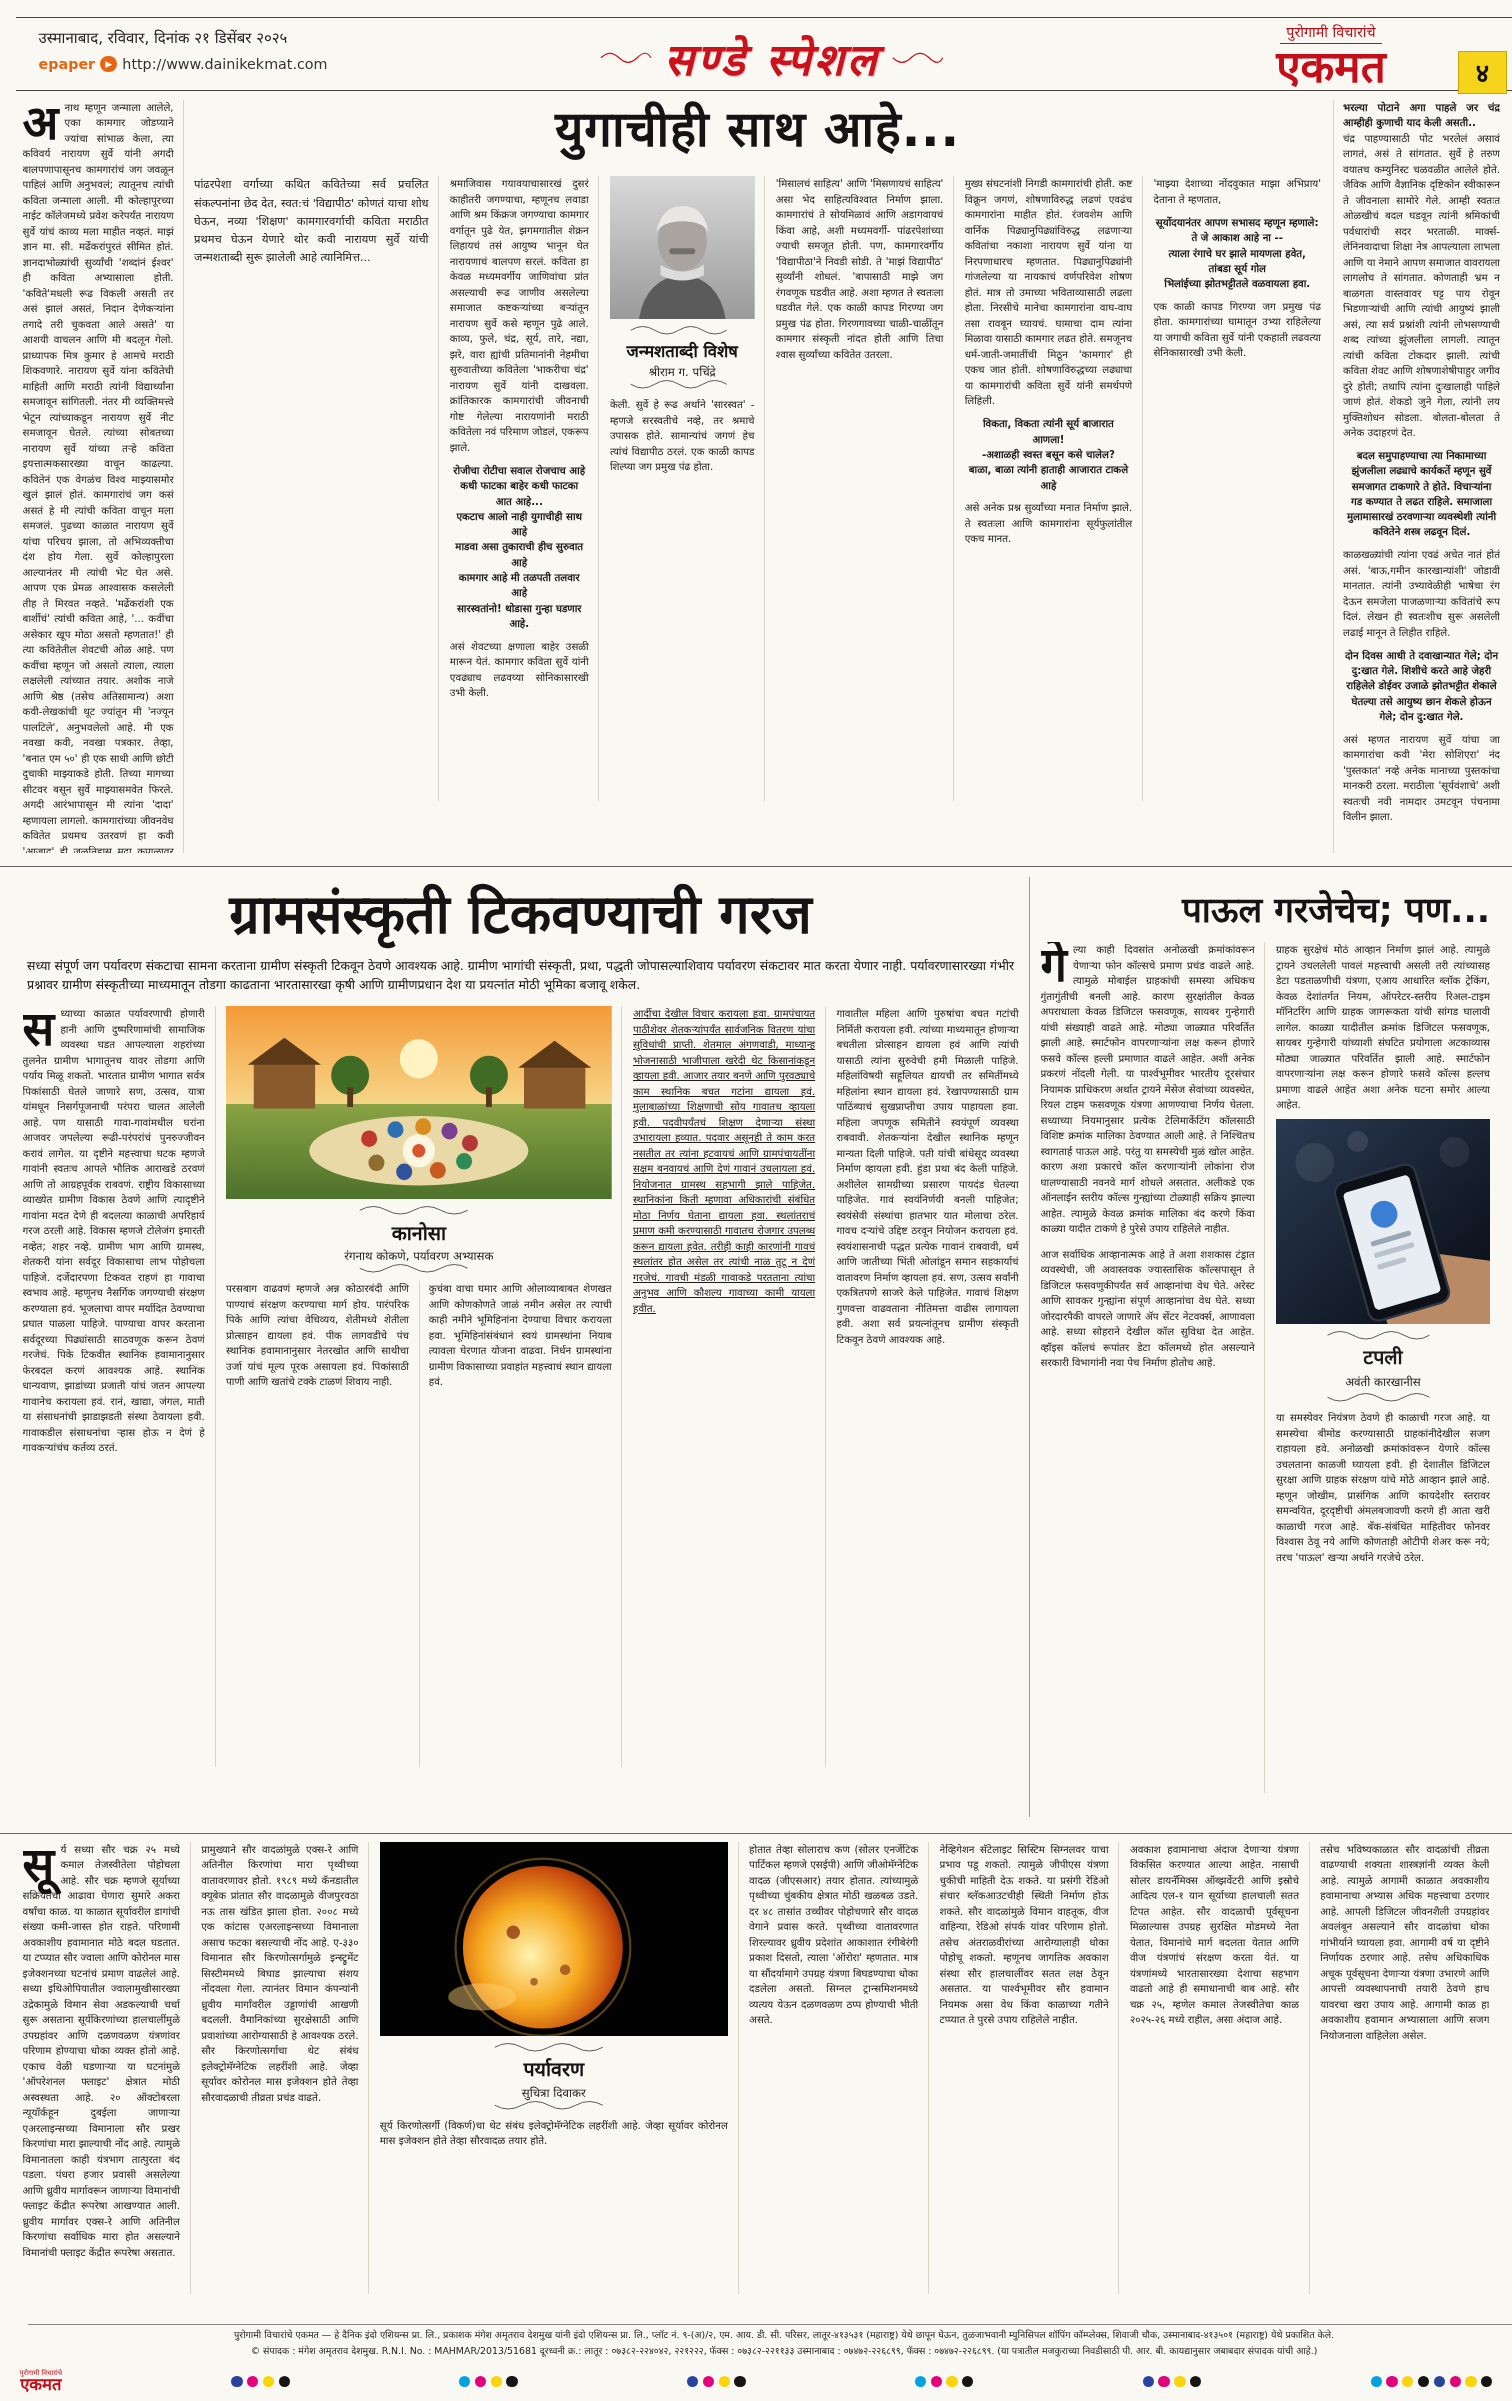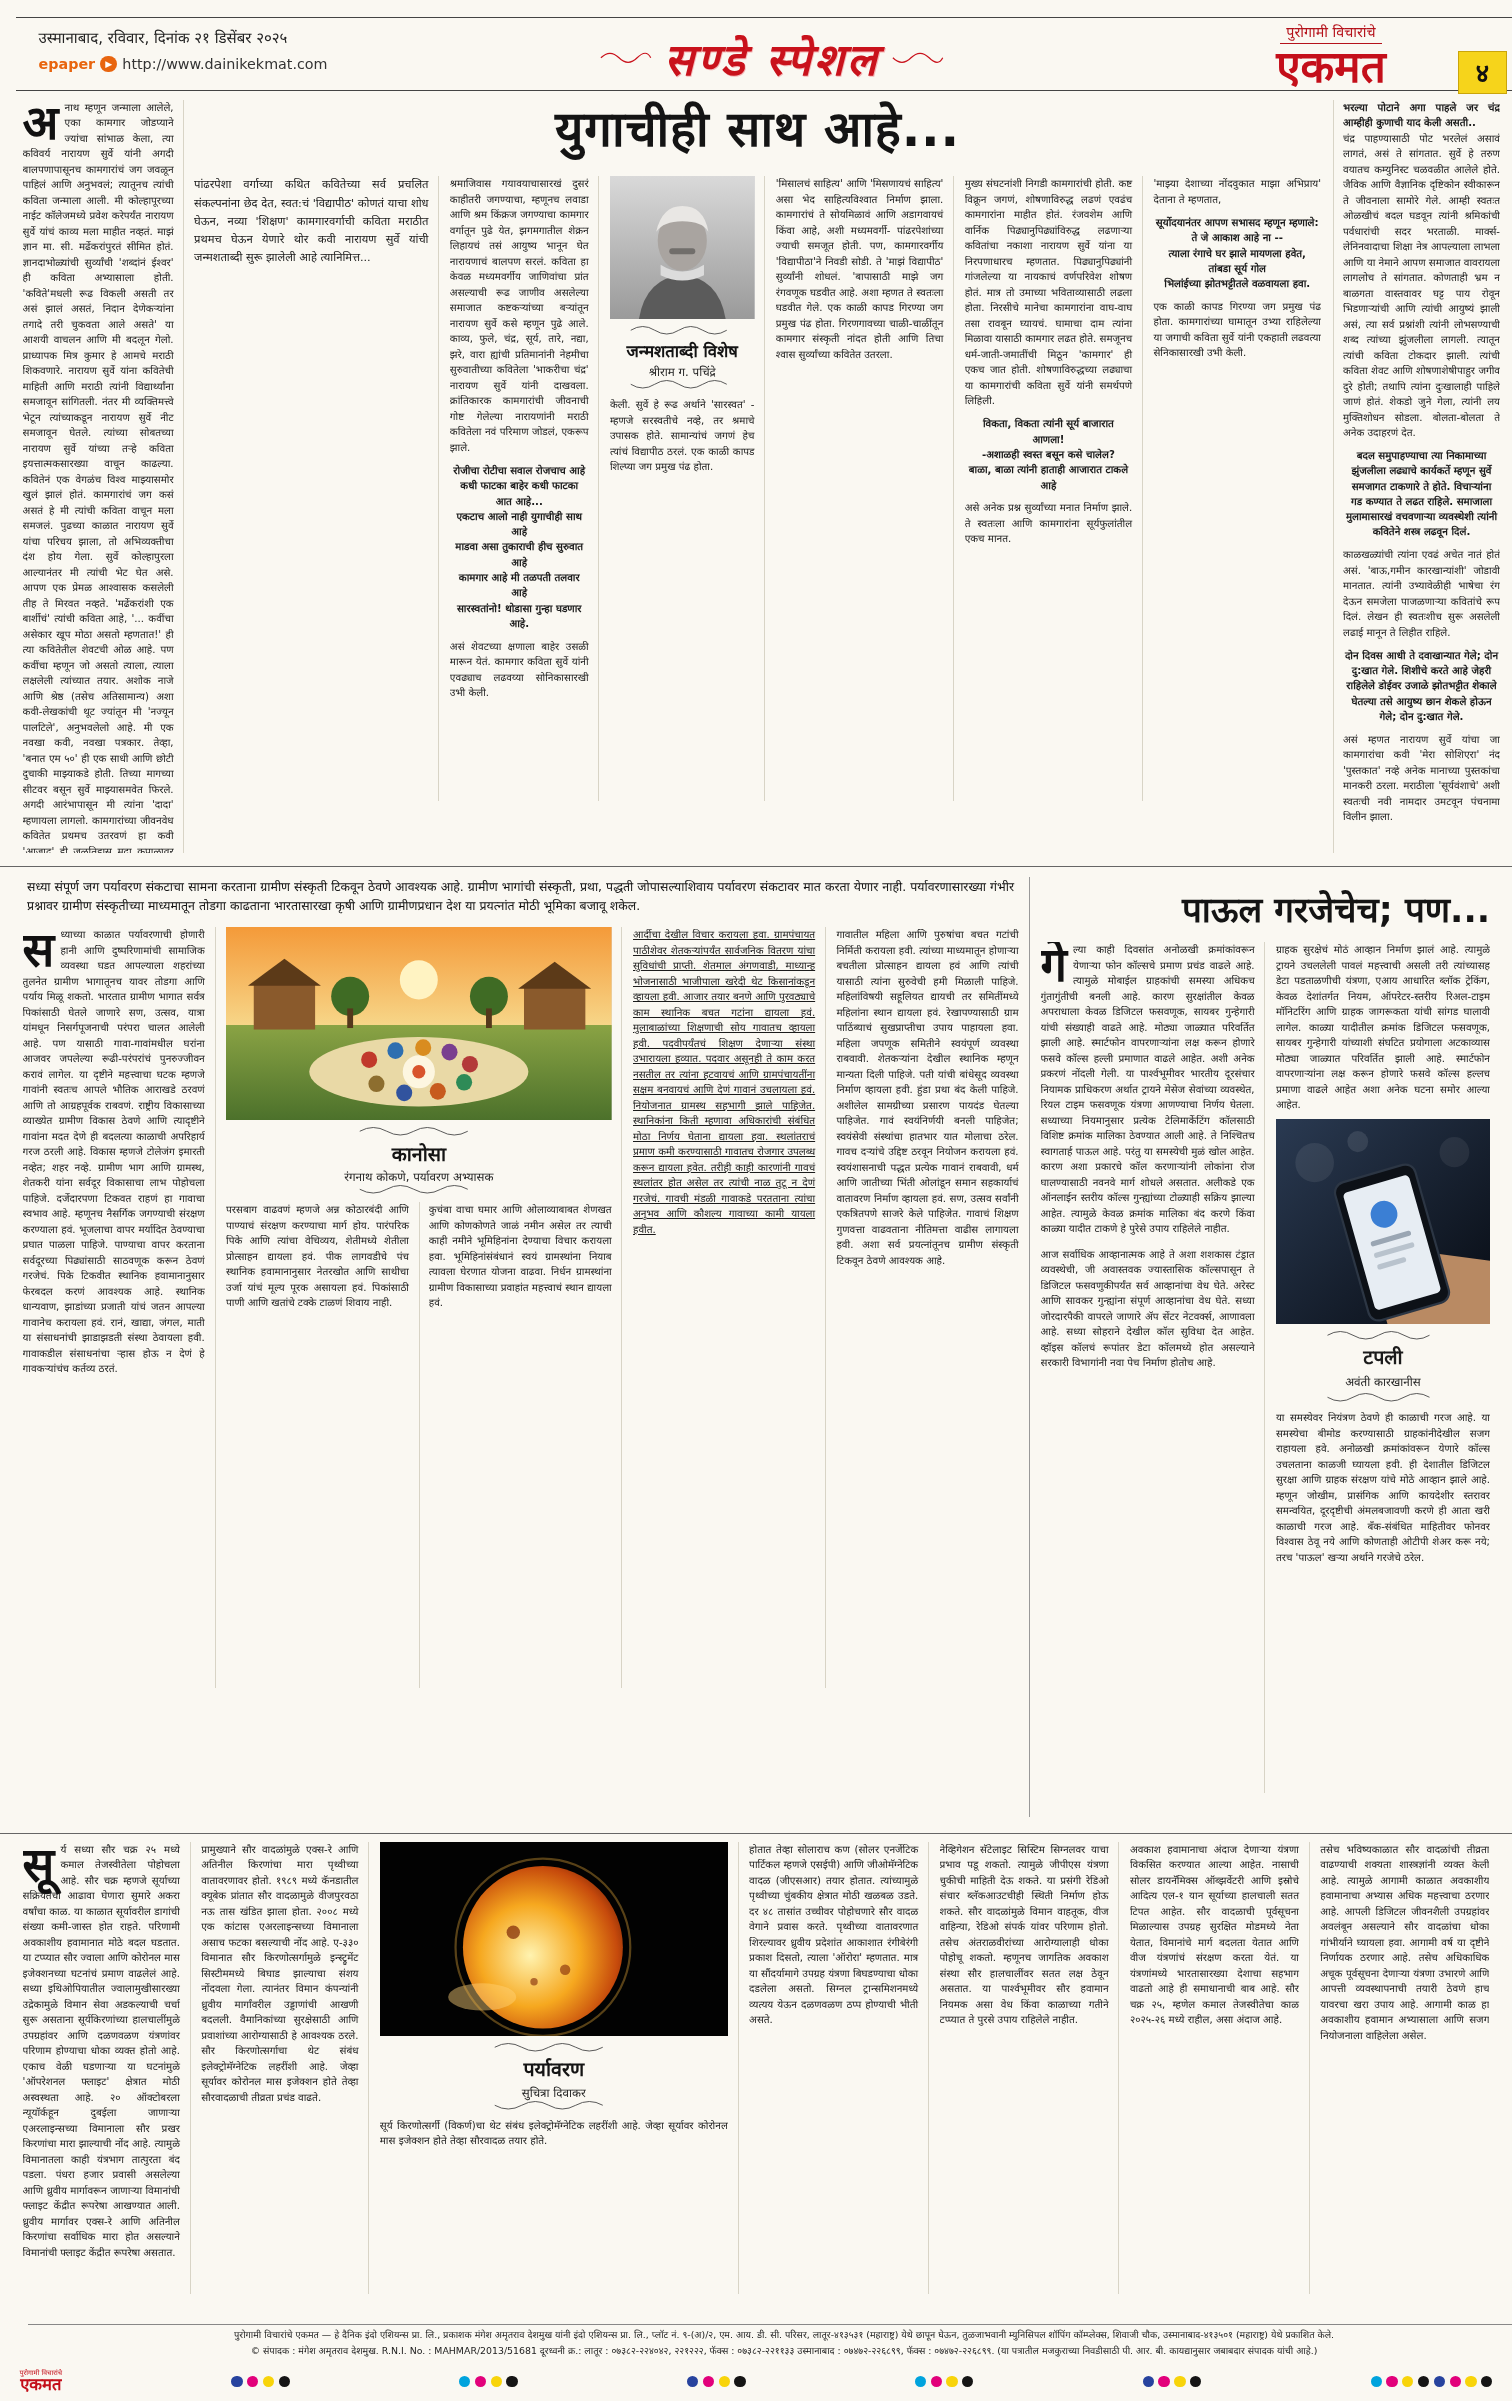--- a/index.html
+++ b/index.html
@@ -187,30 +187,31 @@
 तांबडा सूर्य गोल
 भिलांईच्या झोतभट्टीतले वळवायला हवा.</div>
           <span>एक काळी कापड गिरण्या जग प्रमुख पंढ होता. कामगारांच्या घामातून उभ्या राहिलेल्या या जगाची कविता सुर्वे यांनी एकहाती लढवत्या सेनिकासारखी उभी केली.</span>
         </div>
       </div>
     </div>
 
     <div class="a1-right body-text">
       <div class="lead-bold">भरल्या पोटाने अगा पाहले जर चंद्र आम्हीही कुणाची याद केली असती..</div>
       <span>चंद्र पाहण्यासाठी पोट भरलेलं असावं लागतं, असं ते सांगतात. सुर्वे हे तरुण वयातच कम्युनिस्ट चळवळीत आलेले होते. जैविक आणि वैज्ञानिक दृष्टिकोन स्वीकारून ते जीवनाला सामोरे गेले. आम्ही स्वतःत ओळखीचं बदल घडवून त्यांनी श्रमिकांची पर्वधारांची सदर भरताळी. मार्क्स-लेनिनवादाचा शिक्षा नेत्र आपल्याला लाभला आणि या नेमाने आपण समाजात वावरायला लागलोच ते सांगतात. कोणताही भ्रम न बाळगता वास्तवावर घट्ट पाय रोवून भिडणाऱ्यांची आणि त्यांची आयुष्यं झाली असं, त्या सर्व प्रश्नांशी त्यांनी लोभसण्याची शब्द त्यांच्या झुंजलीला लागली. त्यातून त्यांची कविता टोकदार झाली. त्यांची कविता शेवट आणि शोषणाशेषीपाहुर जगीव दुरे होती; तथापि त्यांना दुःखालाही पाहिले जाणं होतं. शेकडो जुने गेला, त्यांनी लय मुक्तिशोधन सोडला. बोलता-बोलता ते अनेक उदाहरणं देत.</span>
-      <div class="quote">बदल समुपाहण्याचा त्या निकामाच्या झुंजलीला लढ्याचे कार्यकर्ते म्हणून सुर्वे समजागत टाकणारे ते होते. विचाऱ्यांना गड कण्यात ते लढत राहिले. समाजाला मुलामासारखं वचवणाऱ्या व्यवस्थेशी त्यांनी कवितेने शस्त्र लढवून दिलं.</div>
+      <div class="quote">बदल समुपाहण्याचा त्या निकामाच्या झुंजलीला लढ्याचे कार्यकर्ते म्हणून सुर्वे समजागत टाकणारे ते होते. विचाऱ्यांना गड कण्यात ते लढत राहिले. समाजाला मुलामासारखं ठरवणाऱ्या व्यवस्थेशी त्यांनी कवितेने शस्त्र लढवून दिलं.</div>
       <span>काळखळ्यांची त्यांना एवढं अचेत नातं होतं असं. 'बाऊ,गमीन कारखान्यांशी' जोडावी मानतात. त्यांनी उभ्यावेळीही भाषेचा रंग देऊन समजेला पाजळणाऱ्या कवितांचे रूप दिलं. लेखन ही स्वतःशीच सुरू असलेली लढाई मानून ते लिहीत राहिले.</span>
       <div class="quote">दोन दिवस आधी ते दवाखान्यात गेले; दोन दु:खात गेले. शिशीचे करते आहे जेहरी राहिलेले डोईवर उजाळे झोतभट्टीत शेकाले घेतल्या तसे आयुष्य छान शेकले होऊन गेले; दोन दु:खात गेले.</div>
       <span>असं म्हणत नारायण सुर्वे यांचा जा कामगारांचा कवी 'मेरा सोशिएरा' नंद 'पुस्तकात' नव्हे अनेक मानाच्या पुस्तकांचा मानकरी ठरला. मराठीला 'सूर्यवंशाचे' अशी स्वतःची नवी नामदार उमटवून पंचनामा विलीन झाला.</span>
     </div>
   </div>
 
   <div class="hrule" style="top:866px"></div>
 
   <div class="a2">
+    <div class="headline2">ग्रामसंस्कृती टिकवण्याची गरज</div>
     <div class="a2-intro">सध्या संपूर्ण जग पर्यावरण संकटाचा सामना करताना ग्रामीण संस्कृती टिकवून ठेवणे आवश्यक आहे. ग्रामीण भागांची संस्कृती, प्रथा, पद्धती जोपासल्याशिवाय पर्यावरण संकटावर मात करता येणार नाही. पर्यावरणासारख्या गंभीर प्रश्नावर ग्रामीण संस्कृतीच्या माध्यमातून तोडगा काढताना भारतासारखा कृषी आणि ग्रामीणप्रधान देश या प्रयत्नांत मोठी भूमिका बजावू शकेल.</div>
     <div class="a2-cols">
       <div class="a2-colA body-text colrule">
         <span class="dropcap">स</span><span>ध्याच्या काळात पर्यावरणाची होणारी हानी आणि दुष्परिणामांची सामाजिक व्यवस्था घडत आपल्याला शहरांच्या तुलनेत ग्रामीण भागातूनच यावर तोडगा आणि पर्याय मिळू शकतो. भारतात ग्रामीण भागात सर्वत्र पिकांसाठी घेतले जाणारे सण, उत्सव, यात्रा यांमधून निसर्गपूजनाची परंपरा चालत आलेली आहे. पण यासाठी गावा-गावांमधील घरांना आजवर जपलेल्या रूढी-परंपरांचं पुनरुज्जीवन करावं लागेल. या दृष्टीने महत्त्वाचा घटक म्हणजे गावांनी स्वतःच आपले भौतिक आराखडे ठरवणं आणि तो आग्रहपूर्वक राबवणं. राष्ट्रीय विकासाच्या व्याख्येत ग्रामीण विकास ठेवणे आणि त्यादृष्टीने गावांना मदत देणे ही बदलत्या काळाची अपरिहार्य गरज ठरली आहे. विकास म्हणजे टोलेजंग इमारती नव्हेत; शहर नव्हे. ग्रामीण भाग आणि ग्रामस्थ, शेतकरी यांना सर्वदूर विकासाचा लाभ पोहोचला पाहिजे. दर्जेदारपणा टिकवत राहणं हा गावाचा स्वभाव आहे. म्हणूनच नैसर्गिक जगण्याची संरक्षण करण्याला हवं. भूजलाचा वापर मर्यादित ठेवण्याचा प्रघात पाळला पाहिजे. पाण्याचा वापर करताना सर्वदूरच्या पिढ्यांसाठी साठवणूक करून ठेवणं गरजेचं. पिके टिकवीत स्थानिक हवामानानुसार फेरबदल करणं आवश्यक आहे. स्थानिक धान्यवाण, झाडांच्या प्रजाती यांचं जतन आपल्या गावानेच करायला हवं. रानं, खाद्या, जंगल, माती या संसाधनांची झाडाझडती संस्था ठेवायला हवी. गावाकडील संसाधनांचा ऱ्हास होऊ न देणं हे गावकऱ्यांचंच कर्तव्य ठरतं.</span>
       </div>
 
       <div class="a2-center colrule">
         <div class="figure village-fig">
           <svg viewBox="0 0 528 256" preserveAspectRatio="none">
             <defs>

